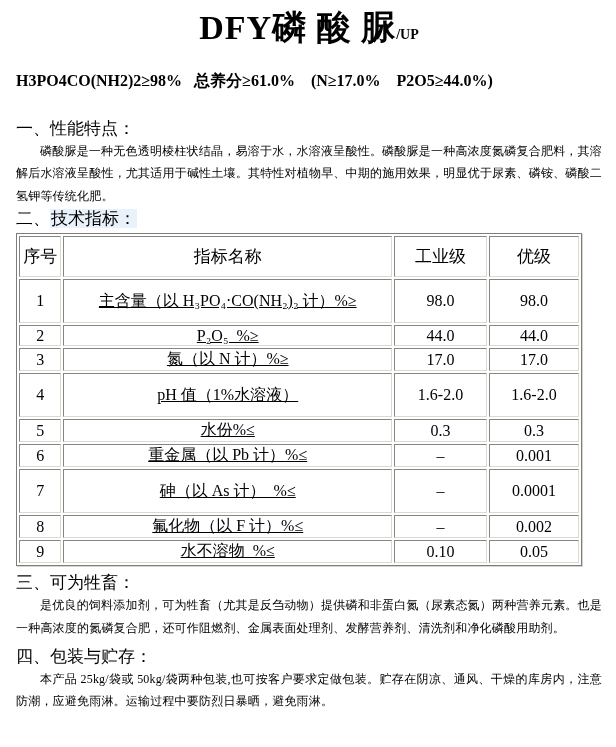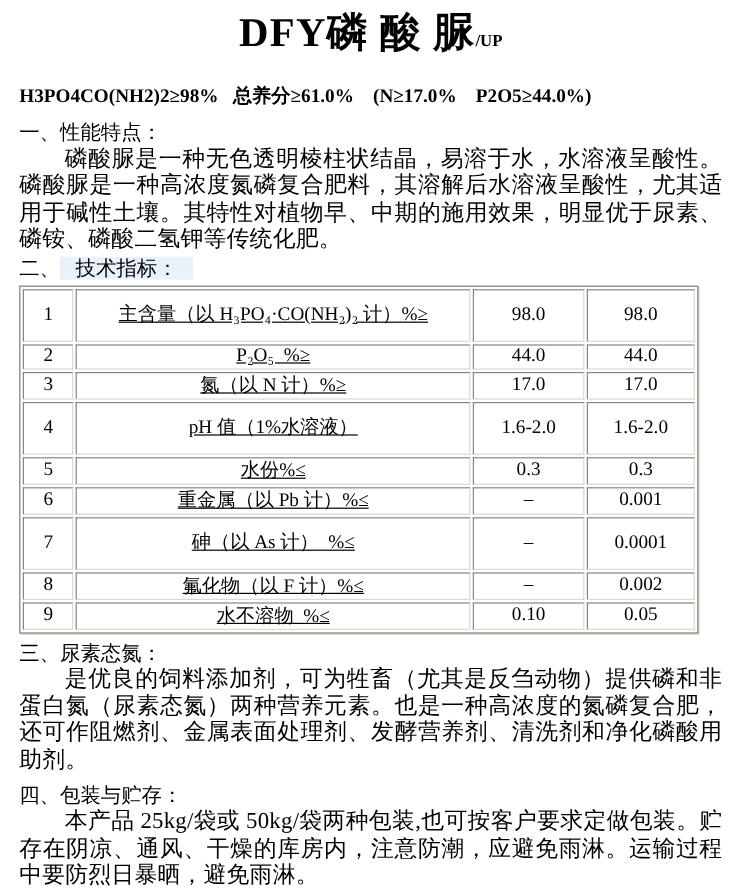--- a/index.html
+++ b/index.html
@@ -28,26 +28,26 @@
     line-height:20px;
     white-space:pre-wrap;
   }
 
   .sec-heading {
     margin:0;
     font-size:17px;
     line-height:23px;
     font-weight:400;
   }
-  .sec1 { margin-top:8px; }
-  .hl { padding:0 13px; }
+  .sec1 { margin-top:26px; }
+  .hl { padding:0 1px; }
 
   .para {
     margin:0;
-    font-size:19px;
+    font-size:12px;
     line-height:22.4px;
     text-indent:2em;
     text-align:justify;
     letter-spacing:0.2px;
   }
 
   table.spec-table {
     margin-top:3px;
     width:566px;
     table-layout:fixed;
@@ -91,20 +91,26 @@
   <p class="sec-heading"><span>二、</span><span class="hl" style="background: rgb(233, 242, 251);">技术指标：</span></p>
 
   <table class="spec-table">
     <colgroup>
       <col class="col-no">
         <col class="col-name">
         <col class="col-ind">
         <col class="col-prem">
     </colgroup>
     <tbody>
+        <tr class="row-head">
+      <td>序号</td>
+      <td>指标名称</td>
+      <td>工业级</td>
+      <td>优级</td>
+    </tr>
     <tr class="row-tall">
       <td>1</td>
       <td class="c-name">主含量（以 H₃PO₄·CO(NH₂)₂ 计）%≥</td>
       <td>98.0</td>
       <td>98.0</td>
     </tr>
     <tr class="row-short">
       <td>2</td>
       <td class="c-name">P₂O₅  %≥</td>
       <td>44.0</td>
@@ -148,19 +154,19 @@
     </tr>
     <tr class="row-short">
       <td>9</td>
       <td class="c-name">水不溶物  %≤</td>
       <td>0.10</td>
       <td>0.05</td>
     </tr>
   </tbody>
     </table>
 
-  <p class="sec-heading" style="margin-top:5px">三、尿素态氮：</p>
+  <p class="sec-heading" style="margin-top:5px">三、可为牲畜：</p>
   <p class="para">是优良的饲料添加剂，可为牲畜（尤其是反刍动物）提供磷和非蛋白氮（尿素态氮）两种营养元素。也是一种高浓度的氮磷复合肥，还可作阻燃剂、金属表面处理剂、发酵营养剂、清洗剂和净化磷酸用助剂。</p>
 
   <p class="sec-heading" style="margin-top:6px">四、包装与贮存：</p>
   <p class="para">本产品 25kg/袋或 50kg/袋两种包装,也可按客户要求定做包装。贮存在阴凉、通风、干燥的库房内，注意防潮，应避免雨淋。运输过程中要防烈日暴晒，避免雨淋。</p>
 
 </div>
 
 </body></html>

